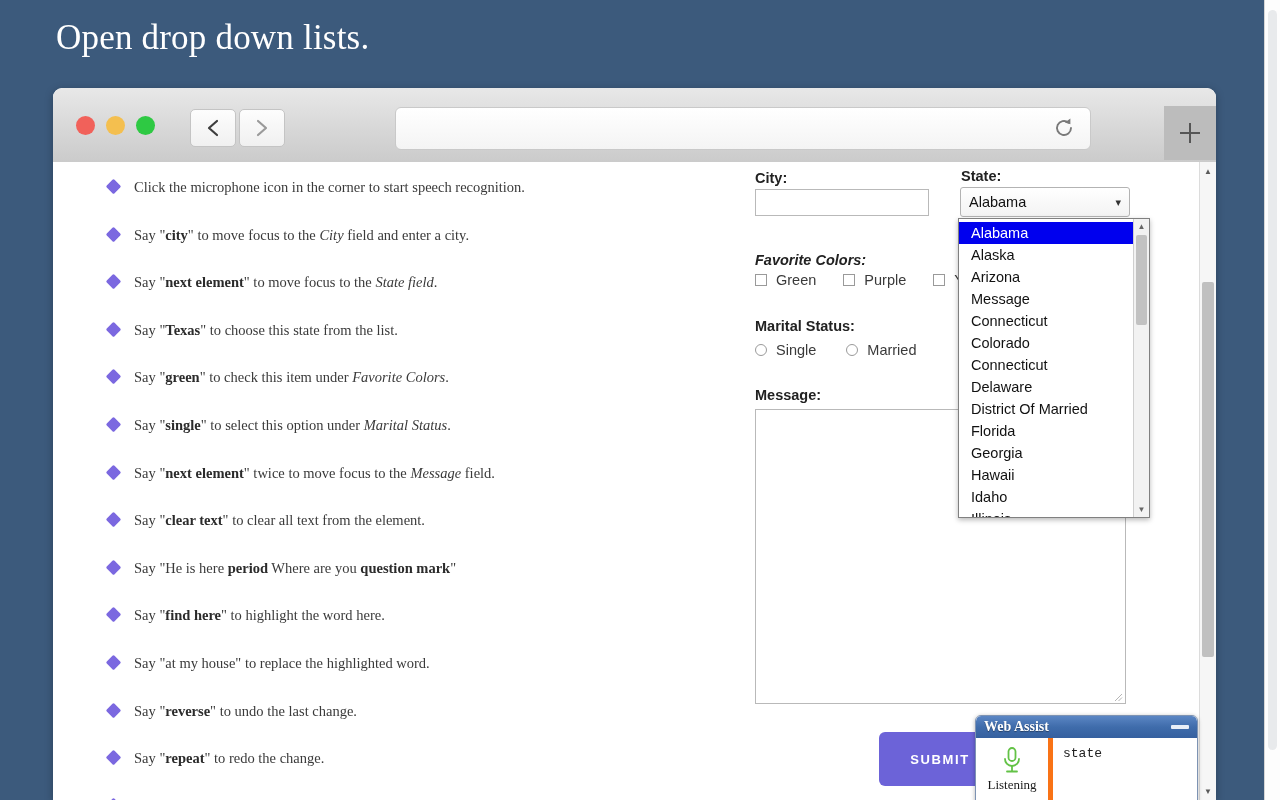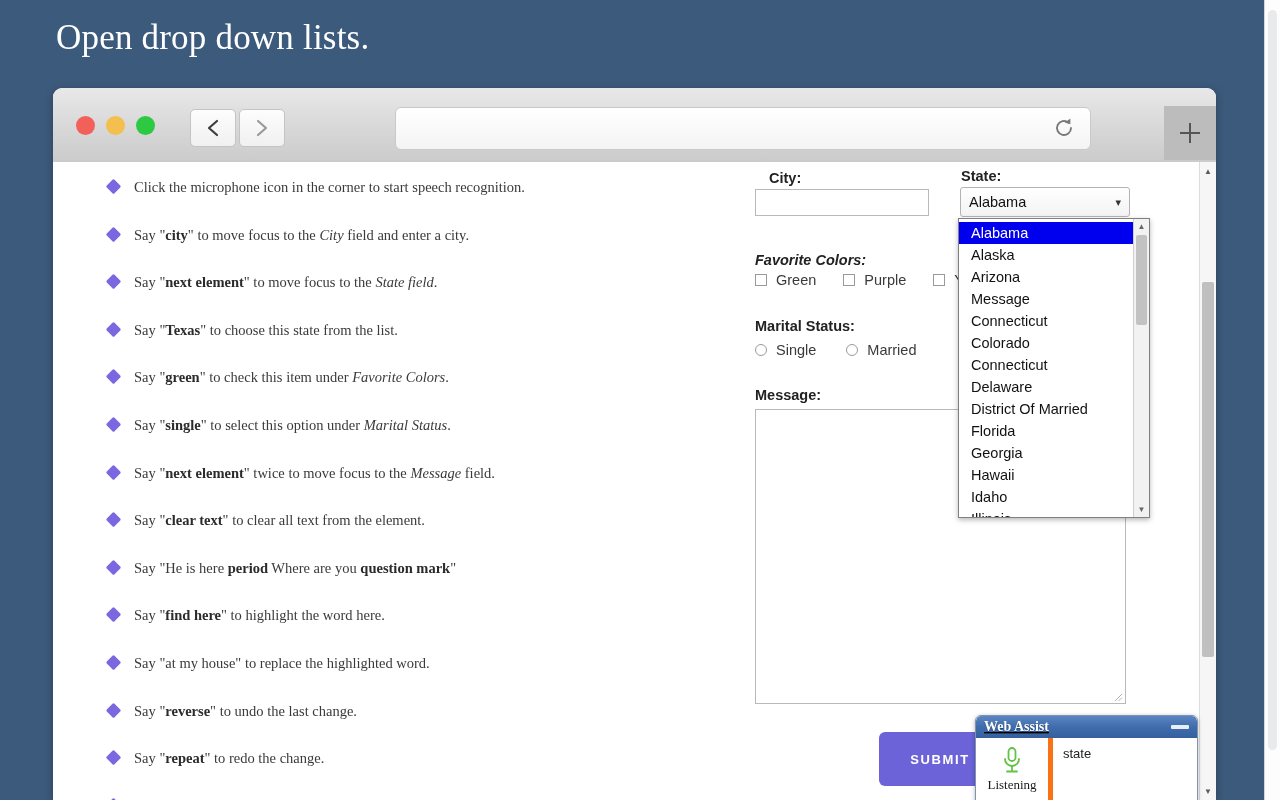--- a/index.html
+++ b/index.html
@@ -119,21 +119,21 @@
   .inst-text b { font-weight: bold; color: #2b2b2b; }
   .inst-text i { font-style: italic; }
   .inst-row.clipped { height: 12px; overflow: hidden; }
 
   
   .form { position: absolute; left: 648px; top: 0; width: 440px; }
 
   .flabel {
     font-size: 14.5px; font-weight: bold; color: #222;
   }
-  .city-label  { position: absolute; left: 68px; top: 8px; }
+  .city-label  { position: absolute; left: 54px; top: 8px; }
   .state-label { position: absolute; left: 260px; top: 6px; }
 
   .city-input {
     position: absolute; left: 54px; top: 27px;
     width: 174px; height: 27px; box-sizing: border-box;
     border: 1px solid #b9b9b9; background: #fff;
   }
 
   .state-select {
     position: absolute; left: 259px; top: 25px;
@@ -227,21 +227,20 @@
     border-radius: 6px 6px 0 0;
     background: #fff; overflow: hidden;
     box-shadow: 0 1px 4px rgba(0,0,0,.3);
   }
   .assist-bar {
     height: 22px;
     background: linear-gradient(to bottom,#5b86c4 0%,#3f6cab 50%,#35609f 100%);
     display: flex; align-items: center;
     padding: 0 8px;
     border-radius: 5px 5px 0 0;
-    text-decoration: underline;
   }
   .assist-title {
     font-family: "Liberation Serif", serif;
     font-size: 14px; font-weight: bold; color: #fff;
     text-shadow: 0 1px 1px rgba(0,0,0,.4);
   }
   .assist-min {
     margin-left: auto; width: 18px; height: 4px;
     background: #e8eef7; border-radius: 1px;
   }
@@ -250,21 +249,21 @@
     width: 72px; display: flex; flex-direction: column;
     align-items: center; justify-content: center;
     border-right: 5px solid #f97316; gap: 1px;
   }
   .assist-listening {
     font-family: "Liberation Serif", serif;
     font-size: 13px; color: #1a1a1a;
   }
   .assist-text {
     flex: 1; padding: 8px 0 0 10px;
-    font-family: Liberation Sans, sans-serif;
+    font-family: Liberation Mono, monospace;
     font-size: 13px; color: #222;
   }
 </style>
 </head>
 <body>
 
 <div id="root">
 
   <div class="slide-title">Open drop down lists.</div>
 

